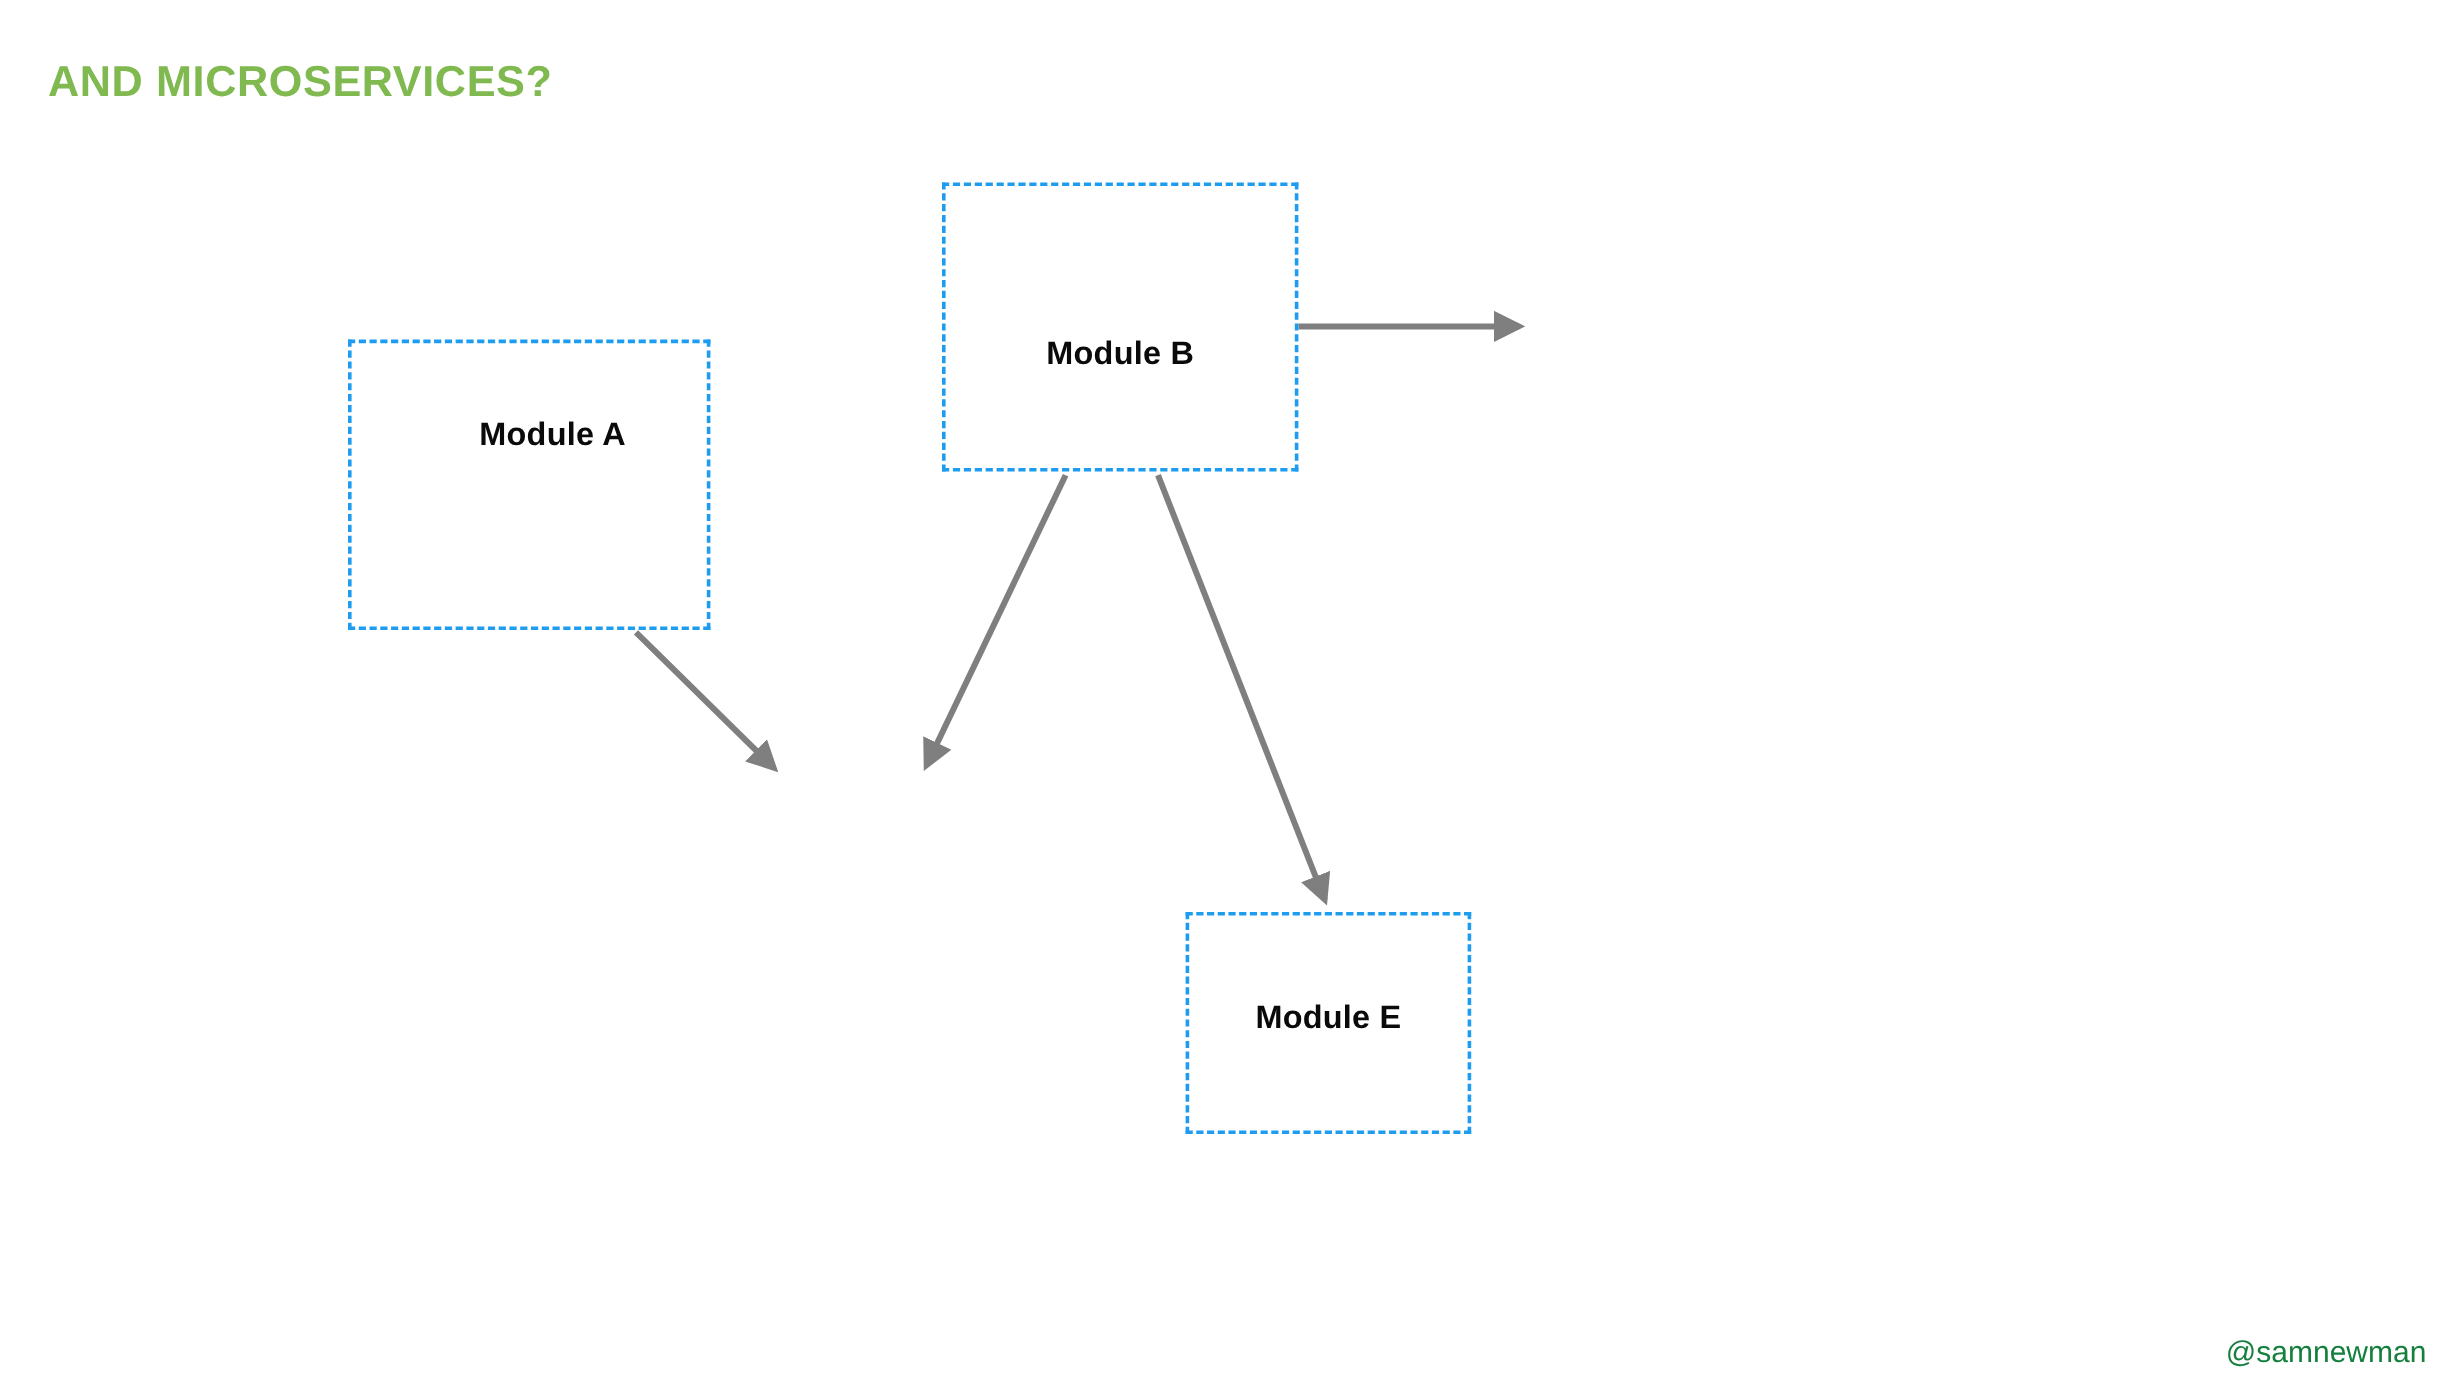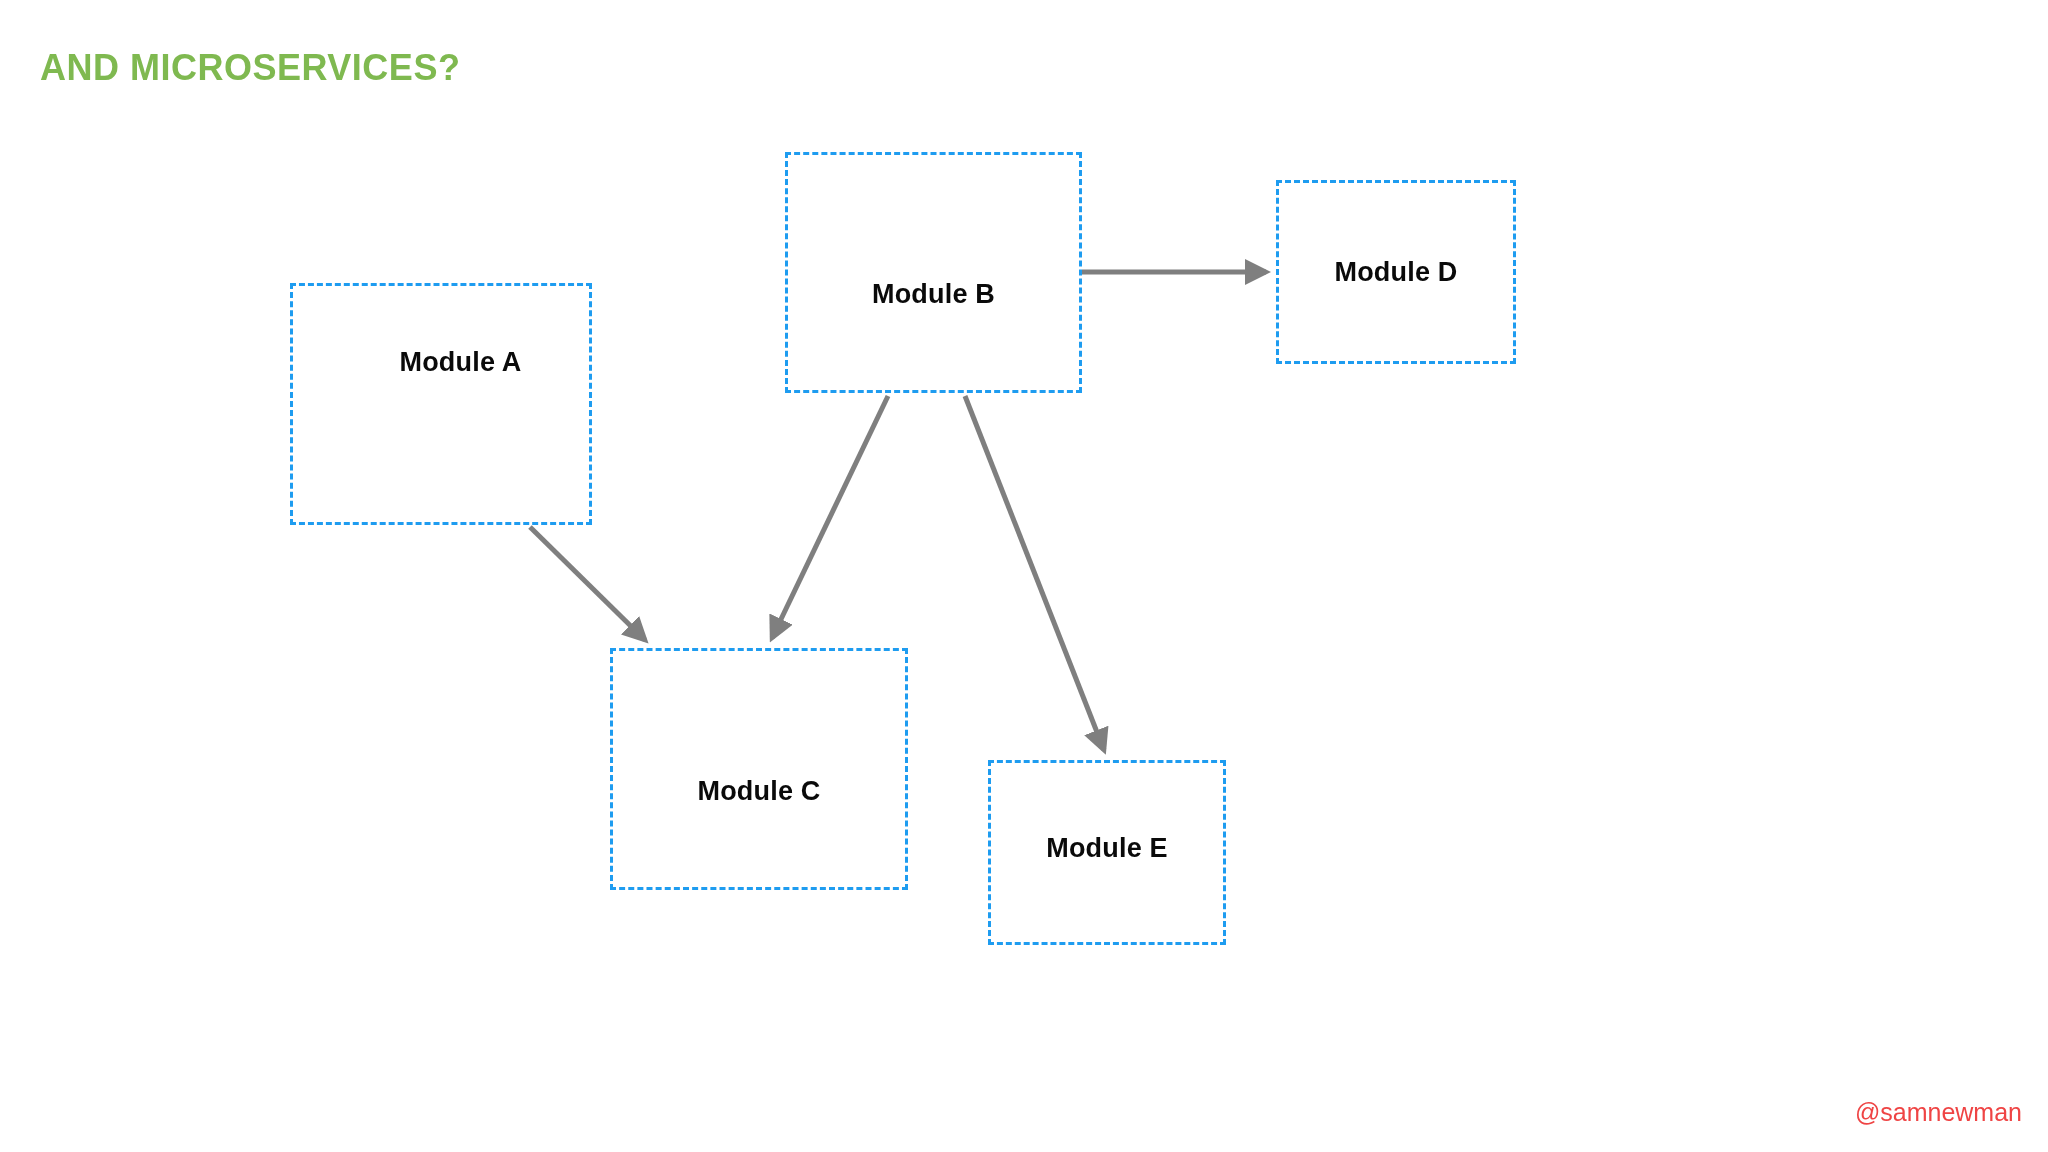--- a/index.html
+++ b/index.html
@@ -88,24 +88,24 @@
   #box-d { left: 1276px; top: 180px; width: 240px; height: 184px; }
   #box-d .module-label { transform: translateY(0px); }
 
   #box-e { left: 988px;  top: 760px; width: 238px; height: 185px; }
   #box-e .module-label { transform: translateY(-4px); }
 
   
   .watermark {
     position: absolute;
     right: 26px;
-    bottom: 25px;
+    bottom: 10px;
     font-size: 25px;
     font-weight: normal;
-    color: #ef4444;
+    color: #15803d;
     white-space: nowrap;
   }
 </style>
 </head>
 <body>
 
 <div id="slide">
 
   <div class="slide-title">AND MICROSERVICES?</div>
 
@@ -128,27 +128,21 @@
     </svg>
 
     <div class="module-box" id="box-a">
       <span class="module-label">Module A</span>
     </div>
 
     <div class="module-box" id="box-b">
       <span class="module-label">Module B</span>
     </div>
 
-    <div class="module-box" id="box-c">
-      <span class="module-label">Module C</span>
-    </div>
 
-    <div class="module-box" id="box-d">
-      <span class="module-label">Module D</span>
-    </div>
 
     <div class="module-box" id="box-e">
       <span class="module-label">Module E</span>
     </div>
 
   </div>
 
   <div class="watermark">@samnewman</div>
 
 </div>

